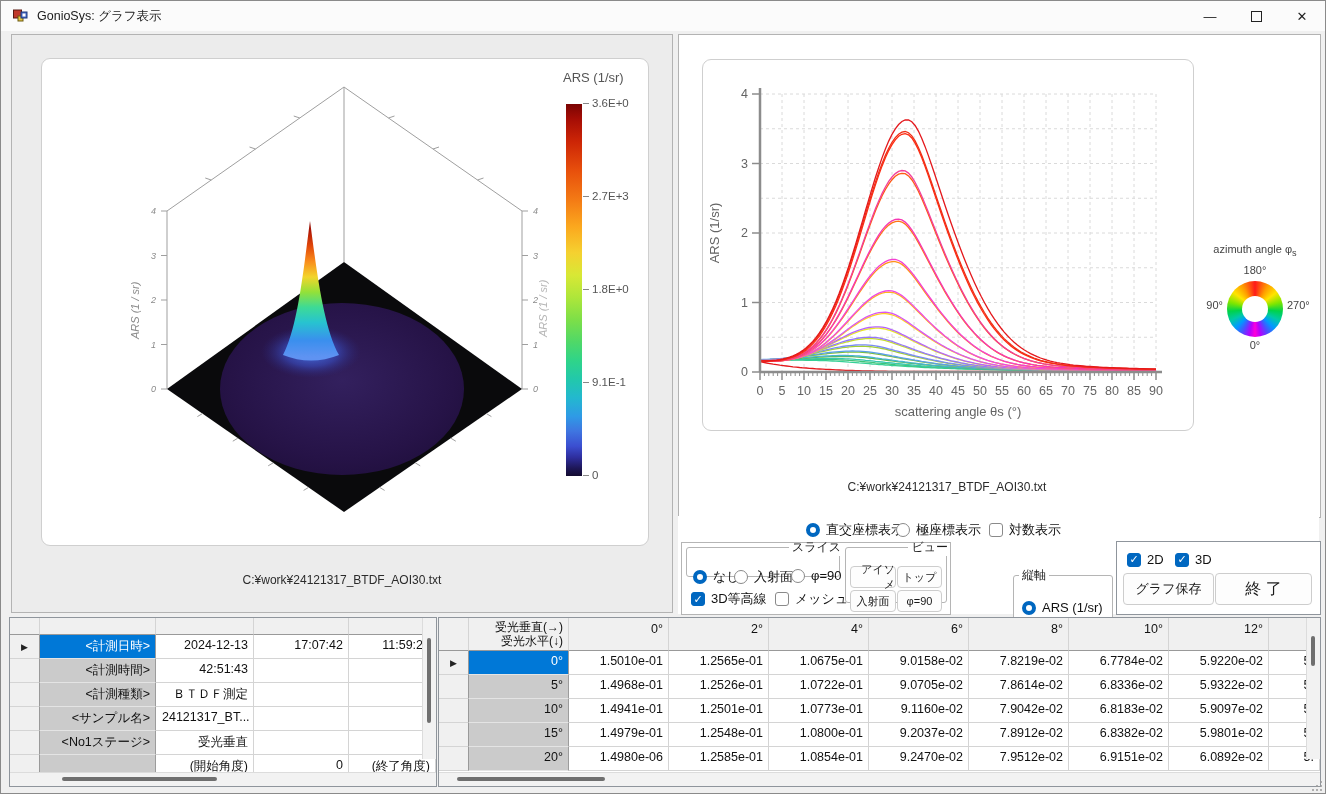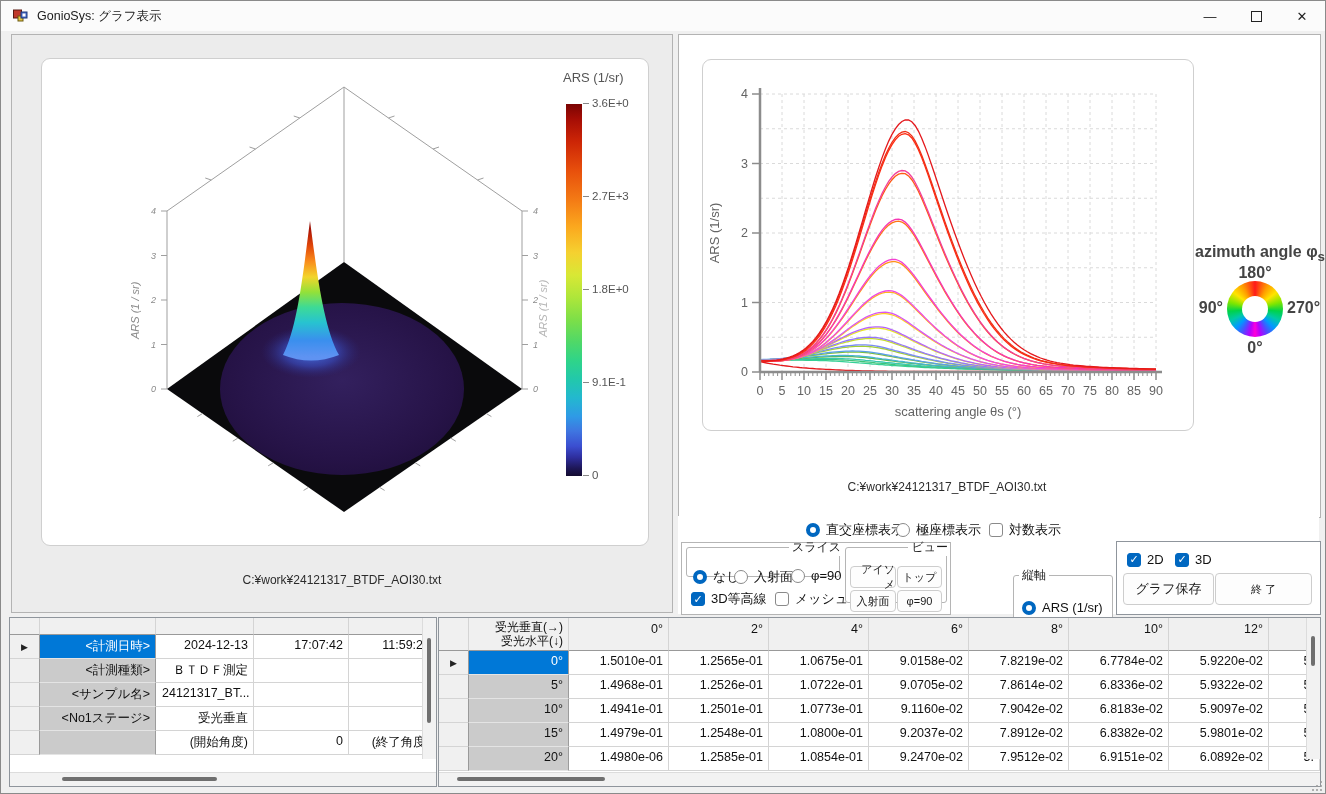--- a/index.html
+++ b/index.html
@@ -31,21 +31,21 @@
   .cbar-title{position:absolute;left:521px;top:11px;font-size:13px;color:#555;}
   .cbar{position:absolute;left:524px;top:45px;width:16px;height:372px;
         background:linear-gradient(to bottom,#7a0403 0%,#a50d05 4%,#cc2506 10%,#e8500c 18%,
         #f47c15 26%,#fba81e 33%,#f5d130 40%,#d8e835 46%,#aee63a 52%,#7ddf48 58%,#4fd868 64%,
         #2fd489 69%,#22c8ab 74%,#23b8cf 79%,#2f9ae6 84%,#3f75e0 88%,#3b4ed0 92%,#2e2e9e 95%,
         #1d1655 98%,#140b30 100%);}
   .cbtick{position:absolute;left:541px;font-size:11.5px;color:#555;}
   .cbtick::before{content:"";display:inline-block;width:6px;height:1px;background:#888;
                   vertical-align:middle;margin-right:3px;}
   
-  .wheelbox{position:absolute;left:516px;top:208px;width:120px;height:130px;font-size:16px;color:#444;font-weight:bold;}
+  .wheelbox{position:absolute;left:516px;top:208px;width:120px;height:130px;font-size:11px;color:#444;}
   .wheel-title{text-align:center;white-space:nowrap;}
   .wheel{position:absolute;left:32px;top:38px;width:56px;height:56px;border-radius:50%;
      background:conic-gradient(from 0deg,#ff1a1a 0deg,#ff9a00 28deg,#ffe400 52deg,#7fe600 75deg,
      #00d24a 95deg,#00c9a7 115deg,#0099ff 135deg,#4d4dff 152deg,#b300ff 168deg,#ff00d9 180deg,
      #b300ff 192deg,#4d4dff 208deg,#0099ff 225deg,#00c9a7 245deg,#00d24a 265deg,#7fe600 285deg,
      #ffe400 308deg,#ff9a00 332deg,#ff1a1a 360deg);}
   .wheel-hole{position:absolute;left:15px;top:15px;width:26px;height:26px;border-radius:50%;background:#fff;}
   .wl{position:absolute;white-space:nowrap;}
   .wl-top{left:0;top:21px;width:120px;text-align:center;}
   .wl-bottom{left:0;top:96px;width:120px;text-align:center;}
@@ -458,37 +458,44 @@
     <div class="boxB">
       <div class="opt" style="left:10px;top:10px;">
         <span class="chk on">✓</span>
         <span>2D</span>
       </div>
       <div class="opt" style="left:58px;top:10px;">
         <span class="chk on">✓</span>
         <span>3D</span>
       </div>
       <div class="btn" style="left:6px;top:31px;width:89px;height:30px;font-size:13px;">グラフ保存</div>
-      <div class="btn" style="left:98px;top:31px;width:95px;height:30px;font-size:11px;">終 了</div>
+      <div class="btn" style="left:98px;top:31px;width:95px;height:30px;font-size:16px;">終 了</div>
     </div>
 
     <div class="dgv tleft" id="infoTable">
         <div class="trow" style="height: 17px;">
           <div class="cell hdr" style="width: 30px;"></div>
           <div class="cell hdr" style="width: 116px;"></div>
           <div class="cell hdr" style="width: 98px;"></div>
           <div class="cell hdr" style="width: 95px;"></div>
           <div class="cell hdr" style="width: 74px; flex: 1 1 0%;"></div>
         </div>
         <div class="trow">
           <div class="cell selcol" style="width: 30px;">▶</div>
           <div class="cell rowhdr selected" style="width: 116px;">&lt;計測日時&gt;</div>
           <div class="cell" style="width: 98px;">2024-12-13</div>
           <div class="cell" style="width: 95px;">17:07:42</div>
           <div class="cell" style="width: 74px; flex: 1 1 0%;">11:59:25</div>
+        </div>
+        <div class="trow">
+          <div class="cell selcol" style="width: 30px;"></div>
+          <div class="cell rowhdr" style="width: 116px;">&lt;計測時間&gt;</div>
+          <div class="cell" style="width: 98px;">42:51:43</div>
+          <div class="cell" style="width: 95px;"></div>
+          <div class="cell" style="width: 74px; flex: 1 1 0%;"></div>
         </div>
         <div class="trow">
           <div class="cell selcol" style="width: 30px;"></div>
           <div class="cell rowhdr" style="width: 116px;">&lt;計測種類&gt;</div>
           <div class="cell" style="width: 98px;">ＢＴＤＦ測定</div>
           <div class="cell" style="width: 95px;"></div>
           <div class="cell" style="width: 74px; flex: 1 1 0%;"></div>
         </div>
         <div class="trow">
           <div class="cell selcol" style="width: 30px;"></div>

